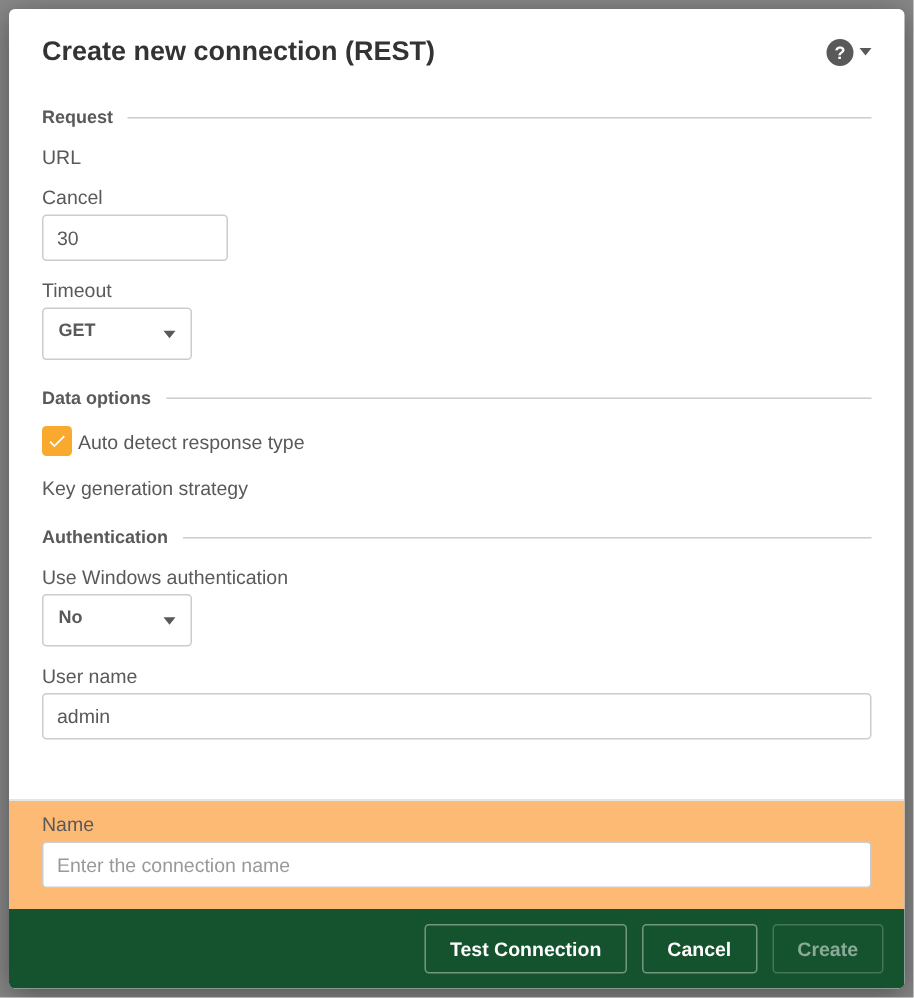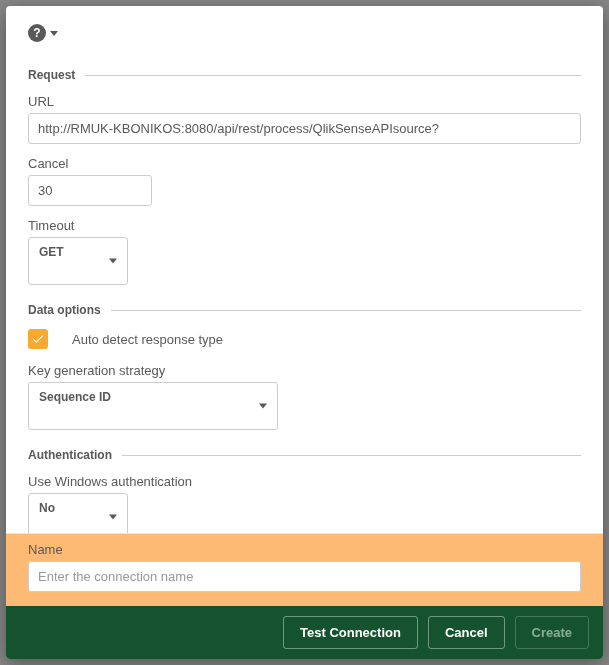--- a/index.html
+++ b/index.html
@@ -121,21 +121,21 @@
     }
     .w-full { width: 100%; }
     .w-100 { width: 124px; }
     .select-wrap {
       position: relative;
       display: inline-block;
     }
     .select-box {
       border: 1px solid #ccc;
       border-radius: 3px;
-      padding: 7px 30px 25px 10px;
+      padding: 7px 30px 12px 10px;
       font-size: 12px;
       font-weight: bold;
       color: #595959;
       background: #fff;
       cursor: pointer;
       position: relative;
       min-height: 32px;
       display: flex;
       align-items: center;
       text-align: right;
@@ -149,21 +149,21 @@
       height: 0;
       border-left: 4px solid transparent;
       border-right: 4px solid transparent;
       border-top: 5px solid #595959;
     }
     .w-select-100 { width: 100px; }
     .w-select-250 { width: 250px; }
     .checkbox-row {
       display: flex;
       align-items: center;
-      gap: 24px;
+      gap: 4px;
       margin-bottom: 14px;
     }
     .checkbox {
       width: 20px;
       height: 20px;
       border-radius: 3px;
       background: #f8a92e;
       display: flex;
       align-items: center;
       justify-content: center;
@@ -203,36 +203,36 @@
     .btn-disabled {
       opacity: 0.5;
       cursor: default;
     }
   </style>
 </head>
 <body>
 
 <div class="dialog">
   <div class="dialog-header">
+    <div class="dialog-title">Create new connection (REST)</div>
     <div class="help-group">
       <div class="help-icon">?</div>
       <div class="chevron-down"></div>
     </div>
   </div>
 
   <div class="dialog-body">
 
     <div class="section">
       <div class="section-header">
         <span class="section-title">Request</span>
         <span class="section-line"></span>
       </div>
       <div class="field">
         <label class="field-label">URL</label>
-        <input type="text" class="text-input w-full" value="http://RMUK-KBONIKOS:8080/api/rest/process/QlikSenseAPIsource?" style="">
       </div>
       <div class="field">
         <label class="field-label">Cancel</label>
         <input type="text" class="text-input w-100" value="30" style="">
       </div>
       <div class="field">
         <label class="field-label">Timeout</label>
         <div class="select-wrap w-select-100">
           <div class="select-box">
             <span>GET</span>
@@ -250,26 +250,20 @@
       <div class="checkbox-row">
         <div class="checkbox">
           <svg viewBox="0 0 24 24">
             <path fill="#fff" d="M9 16.17L4.83 12l-1.42 1.41L9 19 21 7l-1.41-1.41z"></path>
           </svg>
         </div>
         <span class="checkbox-label">Auto detect response type</span>
       </div>
       <div class="field">
         <label class="field-label">Key generation strategy</label>
-        <div class="select-wrap w-select-250">
-          <div class="select-box">
-            <span>Sequence ID</span>
-            <span class="select-chevron"></span>
-          </div>
-        </div>
       </div>
     </div>
 
     <div class="section">
       <div class="section-header">
         <span class="section-title">Authentication</span>
         <span class="section-line"></span>
       </div>
       <div class="field">
         <label class="field-label">Use Windows authentication</label>

